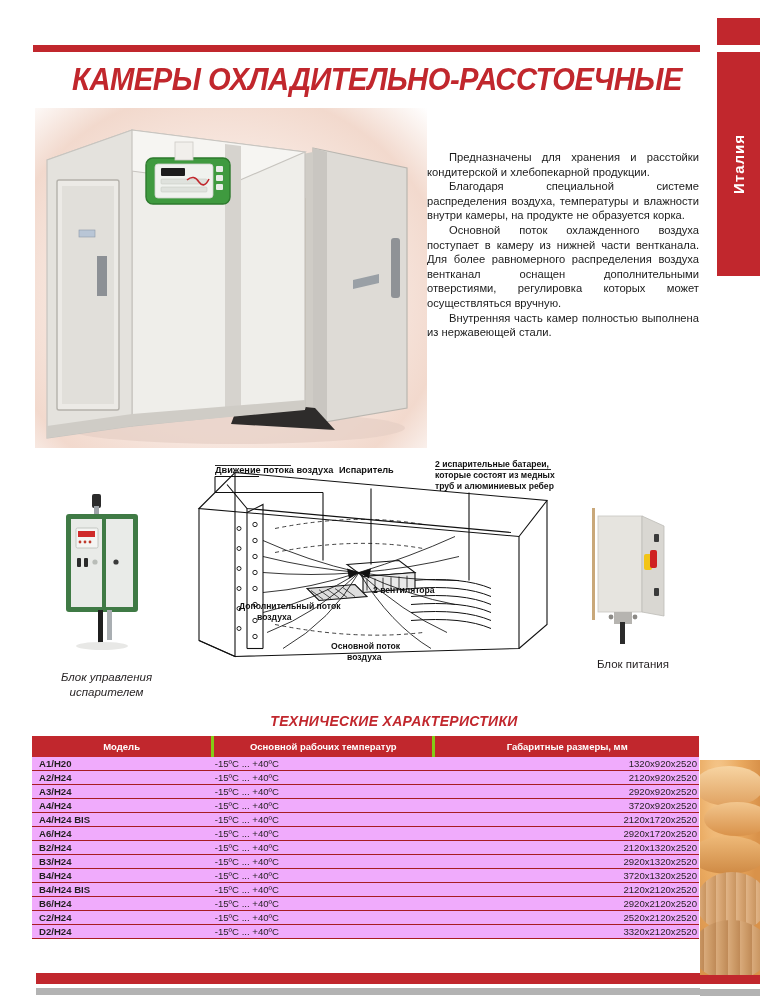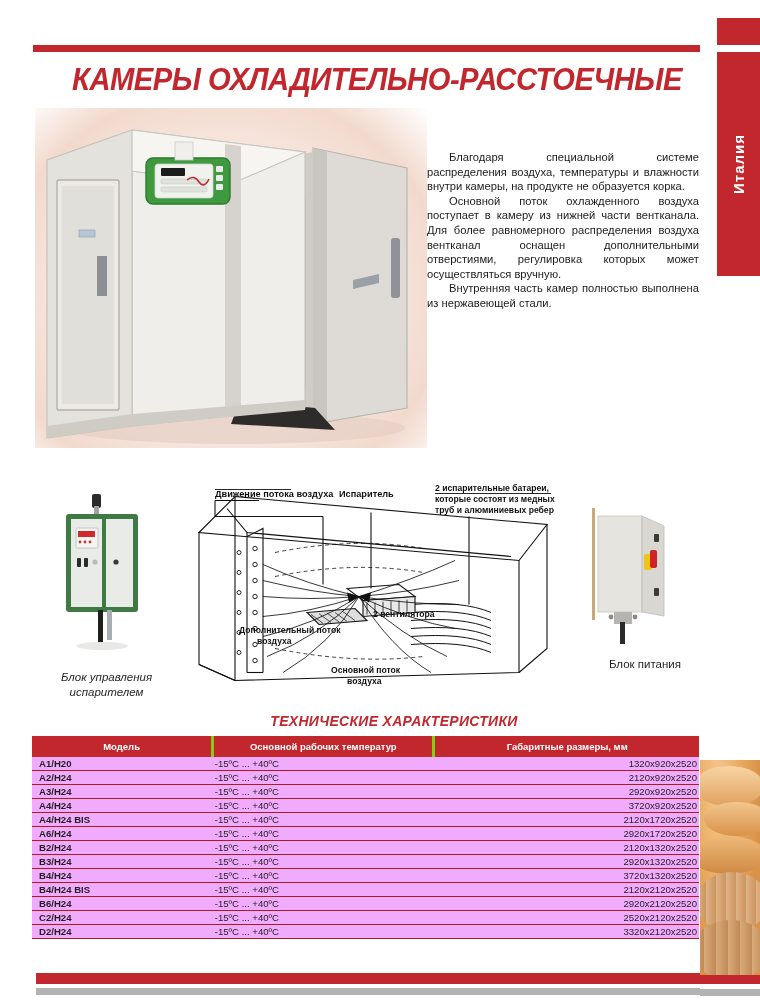--- a/index.html
+++ b/index.html
@@ -45,41 +45,41 @@
 
   
   .hero{
     position:absolute;left:35px;top:108px;width:392px;height:340px;
     background:radial-gradient(ellipse at 48% 55%, #fdf3ef 0%, #f7e6de 55%, #f2d9cd 78%, #ffffff 100%);
   }
   .chamber{position:absolute;left:0;top:0;width:100%;height:100%;}
 
   
   .diagram-wrap{
-    position:absolute;left:175px;top:472px;width:390px;height:225px;
+    position:absolute;left:175px;top:448px;width:390px;height:225px;
   }
   .diagram-svg{width:100%;height:100%;display:block;}
   .dlabel{
     font-family:"Liberation Sans", sans-serif;
     font-size:4.6px;font-weight:bold;fill:#111;
   }
   .dlabel-sm{
     font-family:"Liberation Sans", sans-serif;
     font-size:4.3px;font-weight:bold;fill:#111;
   }
 
   
   .ctrl-photo{position:absolute;left:58px;top:492px;width:96px;height:160px;}
   .power-photo{position:absolute;left:578px;top:504px;width:100px;height:148px;}
   .cap{
     position:absolute;text-align:center;font-size:11.5px;line-height:15px;
     color:#231f20;
   }
   .cap-left{left:24px;top:670px;width:165px;font-style:italic;}
-  .cap-right{left:576px;top:657px;width:138px;}
+  .cap-right{left:564px;top:657px;width:138px;}
 
   
   .tech-title{
     position:absolute;left:0;top:713px;width:700px;text-align:center;
     font-size:14px;font-weight:bold;font-style:italic;color:#c1272d;
     letter-spacing:0.3px;
     padding-left:44px;
   }
   .tbl{
     position:absolute;left:32px;top:736px;width:667px;
@@ -269,20 +269,21 @@
         <rect x="181" y="67" width="7" height="6" rx="1" fill="#e9ece8"></rect>
         <rect x="181" y="76" width="7" height="6" rx="1" fill="#e9ece8"></rect>
         <rect x="140" y="34" width="18" height="18" fill="#f1efeb" stroke="#cdcac5" stroke-width="0.8"></rect>
       </g>
 
       <polygon points="12,318 97,306 270,292 270,302 97,318 12,330" fill="#cfccc6"></polygon>
     </svg>
   </div>
 
   <div class="copy">
+    <p>Предназначены для хранения и расстойки кондитерской и хлебопекарной продукции.</p>
     <p>Благодаря специальной системе распределения воздуха, температуры и влажности внутри камеры, на продукте не образуется корка.</p>
     <p>Основной поток охлажденного воздуха поступает в камеру из нижней части вентканала. Для более равномерного распределения воздуха вентканал оснащен дополнительными отверстиями, регулировка которых может осуществляться вручную.</p>
     <p>Внутренняя часть камер полностью выполнена из нержавеющей стали.</p>
   </div>
 
   <div class="ctrl-photo">
     <svg viewBox="0 0 96 160" width="96" height="160">
       <rect x="34" y="2" width="9" height="14" rx="2" fill="#2b2b2b"></rect>
       <rect x="36" y="14" width="5" height="16" fill="#9ea3a8"></rect>
       <rect x="8" y="22" width="72" height="98" rx="3" fill="#3f7a45"></rect>

